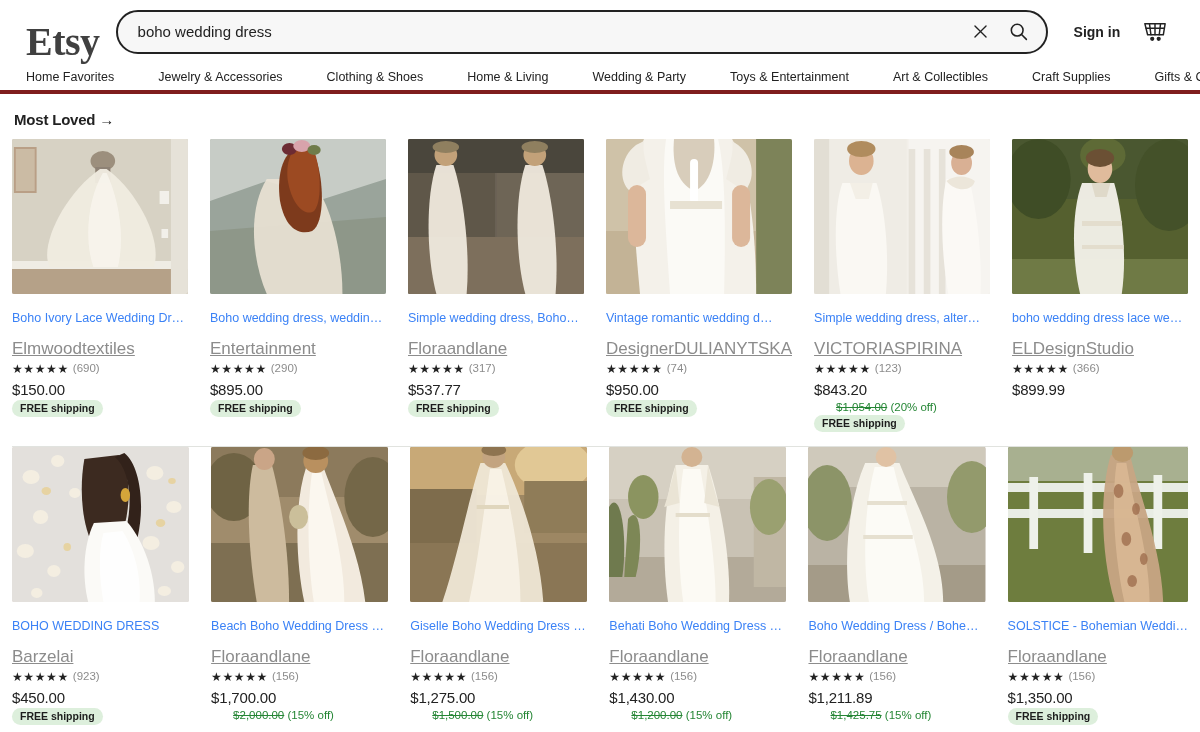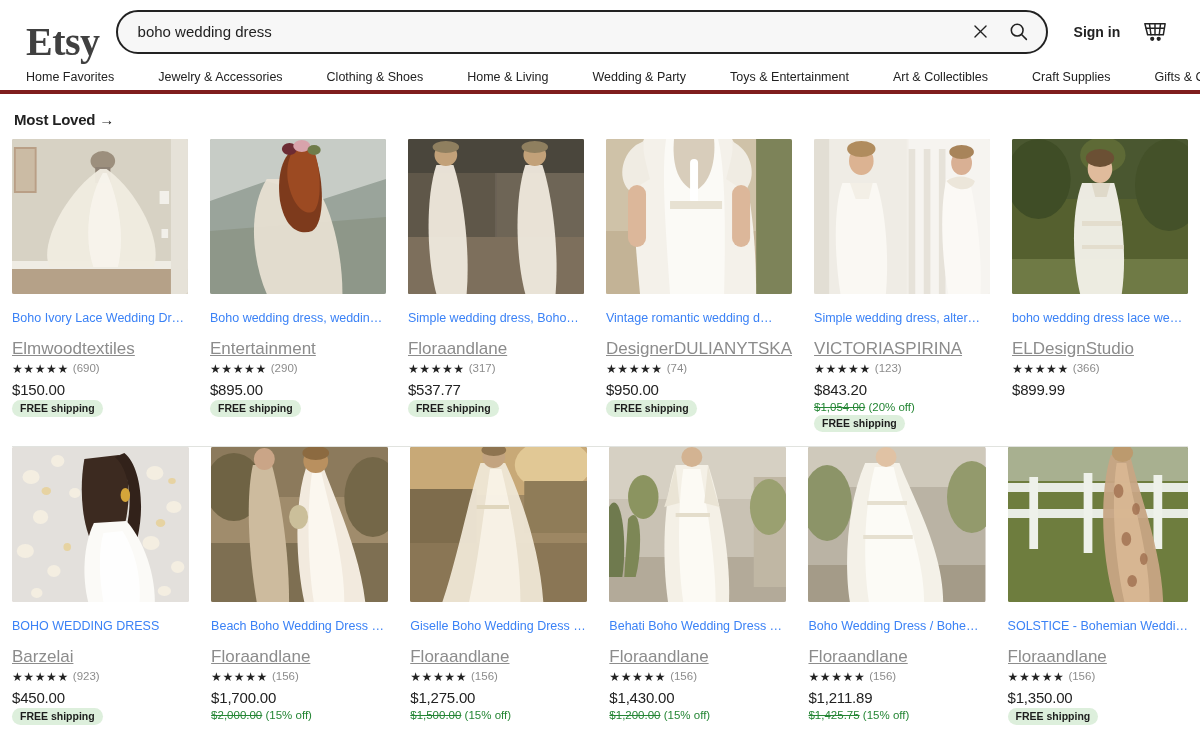--- a/index.html
+++ b/index.html
@@ -165,20 +165,21 @@
     font-weight: 400;
     color: #222222;
     margin-top: 6px;
     letter-spacing: -0.2px;
   }
   .sale-row {
     font-size: 11.5px;
     color: #258635;
     margin-top: 3px;
     white-space: nowrap;
+    margin-left: 22px;
   }
   .orig-price {
     text-decoration: line-through;
     color: #258635;
   }
   .free-ship {
     display: inline-block;
     background: #DDEFDC;
     color: #1D1D1D;
     font-size: 10.5px;

